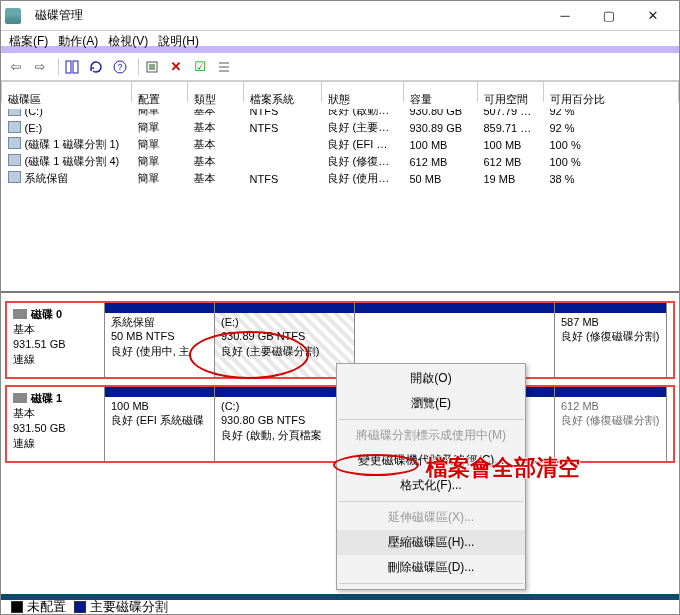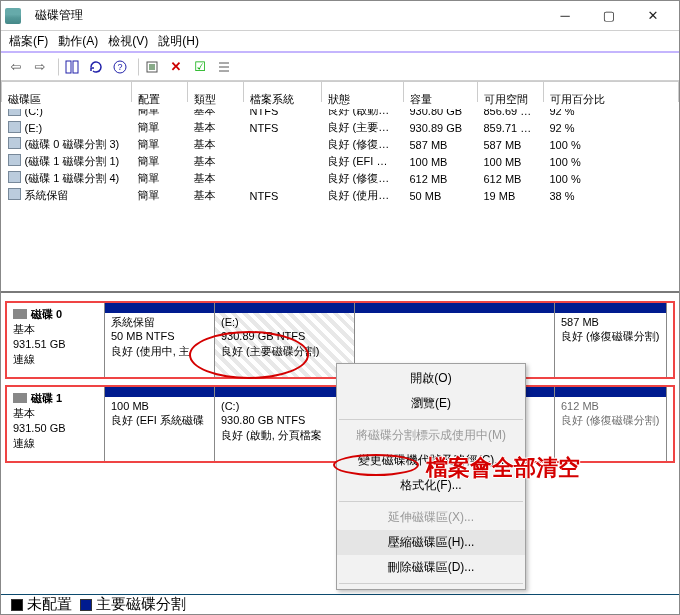--- a/index.html
+++ b/index.html
@@ -2,41 +2,41 @@
 <html><head>
 <meta charset="utf-8">
 <style>
   * { box-sizing: border-box; margin: 0; padding: 0; font-family: "Microsoft JhengHei", "PingFang TC", sans-serif; }
   body { background: #fff; width: 680px; height: 615px; overflow: hidden; position: relative; border: 1px solid #888; }
   .titlebar { display: flex; align-items: center; height: 30px; padding: 0 4px; border-bottom: 1px solid #d0d0d0; font-size: 12px; }
   .titlebar .icon { width: 16px; height: 16px; margin-right: 6px; background: linear-gradient(#6aa 40%, #599 60%, #488); border-radius: 2px; }
   .titlebar .title { flex: 1; margin-left: 8px; }
   .winbtns { display: flex; }
   .winbtn { width: 44px; height: 28px; display: flex; align-items: center; justify-content: center; font-size: 13px; color: #222; }
-  .menubar { display: flex; gap: 10px; padding: 2px 8px; font-size: 12px; border-bottom: 2px solid #c4b5fd; height: 22px; align-items: center; }
+  .menubar { display: flex; gap: 10px; padding: 2px 8px; font-size: 12px; border-bottom: 7px solid #c4b5fd; height: 22px; align-items: flex-start; }
   .menubar span { cursor: default; }
   .toolbar { display: flex; align-items: center; gap: 2px; padding: 2px 4px; border-bottom: 1px solid #d0d0d0; height: 28px; }
   .tbtn { width: 22px; height: 22px; display: flex; align-items: center; justify-content: center; border: 1px solid transparent; font-size: 13px; color: #555; }
   .tbtn.sep { width: 6px; border-right: 1px solid #ccc; height: 18px; }
   .tbtn svg { width: 14px; height: 14px; }
   .content { height: calc(100% - 30px - 22px - 28px - 20px); display: flex; flex-direction: column; }
   .grid { flex: 0 0 212px; overflow: auto; border-bottom: 2px solid #7a7a7a; }
   table.vols { border-collapse: collapse; width: 100%; font-size: 11px; }
   table.vols th { text-align: left; font-weight: 400; background: #fff; border: 1px solid #ccc; padding: 2px 6px; position: sticky; top: 8px; height: 18px; }
   table.vols td { padding: 1px 6px; white-space: nowrap; height: 15px; }
   .vicon::before { content:""; display:inline-block; width:11px; height:10px; margin-right:4px; background:#bcd; border:1px solid #789; vertical-align:-1px; }
   .disks { flex: 1; overflow: auto; padding: 2px; font-size: 11px; }
   .diskrow { display: flex; border: 2px solid #ef4444; margin: 6px 2px; height: 78px; }
   .diskhead { width: 98px; border-right: 1px solid #888; padding: 4px 6px; line-height: 1.35; }
   .diskhead .dicon::before { content:""; display:inline-block; width:14px; height:10px; background:#888; margin-right:4px; vertical-align:-1px; }
   .parts { flex: 1; display: flex; }
   .part { border-right: 1px solid #888; padding: 2px 6px; line-height: 1.3; position: relative; overflow: hidden; }
   .part .bar { height: 10px; background: #001b8f; margin: -2px -6px 2px -6px; }
   .part.hatched { background-image: repeating-linear-gradient(45deg, #e8e8e8 0 4px, #fff 4px 8px); }
-  .legend { border-top: 1px solid #0c4a6e; height: 20px; display: flex; align-items: center; gap: 8px; padding: 0 10px; font-size: 15px; }
+  .legend { border-top: 6px solid #0c4a6e; height: 20px; display: flex; align-items: center; gap: 8px; padding: 0 10px; font-size: 13px; }
   .swatch { width: 12px; height: 12px; display: inline-block; border: 1px solid #333; margin-right: 4px; vertical-align: -2px; }
   .swatch.black { background: #000; }
   .swatch.navy { background: #001b8f; }
   .ctxmenu { position: absolute; background: #f2f2f2; border: 1px solid #a0a0a0; box-shadow: 2px 2px 4px rgba(0,0,0,.25); font-size: 12px; width: 190px; padding: 2px 0; z-index: 50; }
   .ctxmenu .mi { padding: 4px 18px; white-space: nowrap; text-align: center; }
   .ctxmenu .mi.disabled { color: #9a9a9a; }
   .ctxmenu .sep { height: 1px; background: #cfcfcf; margin: 3px 2px; }
   .ctxmenu .mi.hl { background: #e5e5e5; }
   .ellipse { position: absolute; border: 2px solid #d40000; border-radius: 50%; pointer-events: none; z-index: 60; }
   .calltext { position: absolute; color: #d40000; font-size: 22px; font-weight: 700; z-index: 60; text-shadow: -1px 0 #fff, 1px 0 #fff, 0 -1px #fff, 0 1px #fff; }
@@ -116,42 +116,32 @@
       </tr>
         </thead>
       <tbody id="volbody">
           <tr>
             <td class="vicon">(C:)</td>
             <td>簡單</td>
             <td>基本</td>
             <td>NTFS</td>
             <td>良好 (啟動…</td>
             <td>930.80 GB</td>
-            <td>856.69 …</td>
+            <td>507.79 …</td>
             <td>92 %</td>
           </tr>
           <tr>
             <td class="vicon">(E:)</td>
             <td>簡單</td>
             <td>基本</td>
             <td>NTFS</td>
             <td>良好 (主要…</td>
             <td>930.89 GB</td>
             <td>859.71 …</td>
             <td>92 %</td>
-          </tr>
-          <tr>
-            <td class="vicon">(磁碟 0 磁碟分割 3)</td>
-            <td>簡單</td>
-            <td>基本</td>
-            <td></td>
-            <td>良好 (修復…</td>
-            <td>587 MB</td>
-            <td>587 MB</td>
-            <td>100 %</td>
           </tr>
           <tr>
             <td class="vicon">(磁碟 1 磁碟分割 1)</td>
             <td>簡單</td>
             <td>基本</td>
             <td></td>
             <td>良好 (EFI …</td>
             <td>100 MB</td>
             <td>100 MB</td>
             <td>100 %</td>

